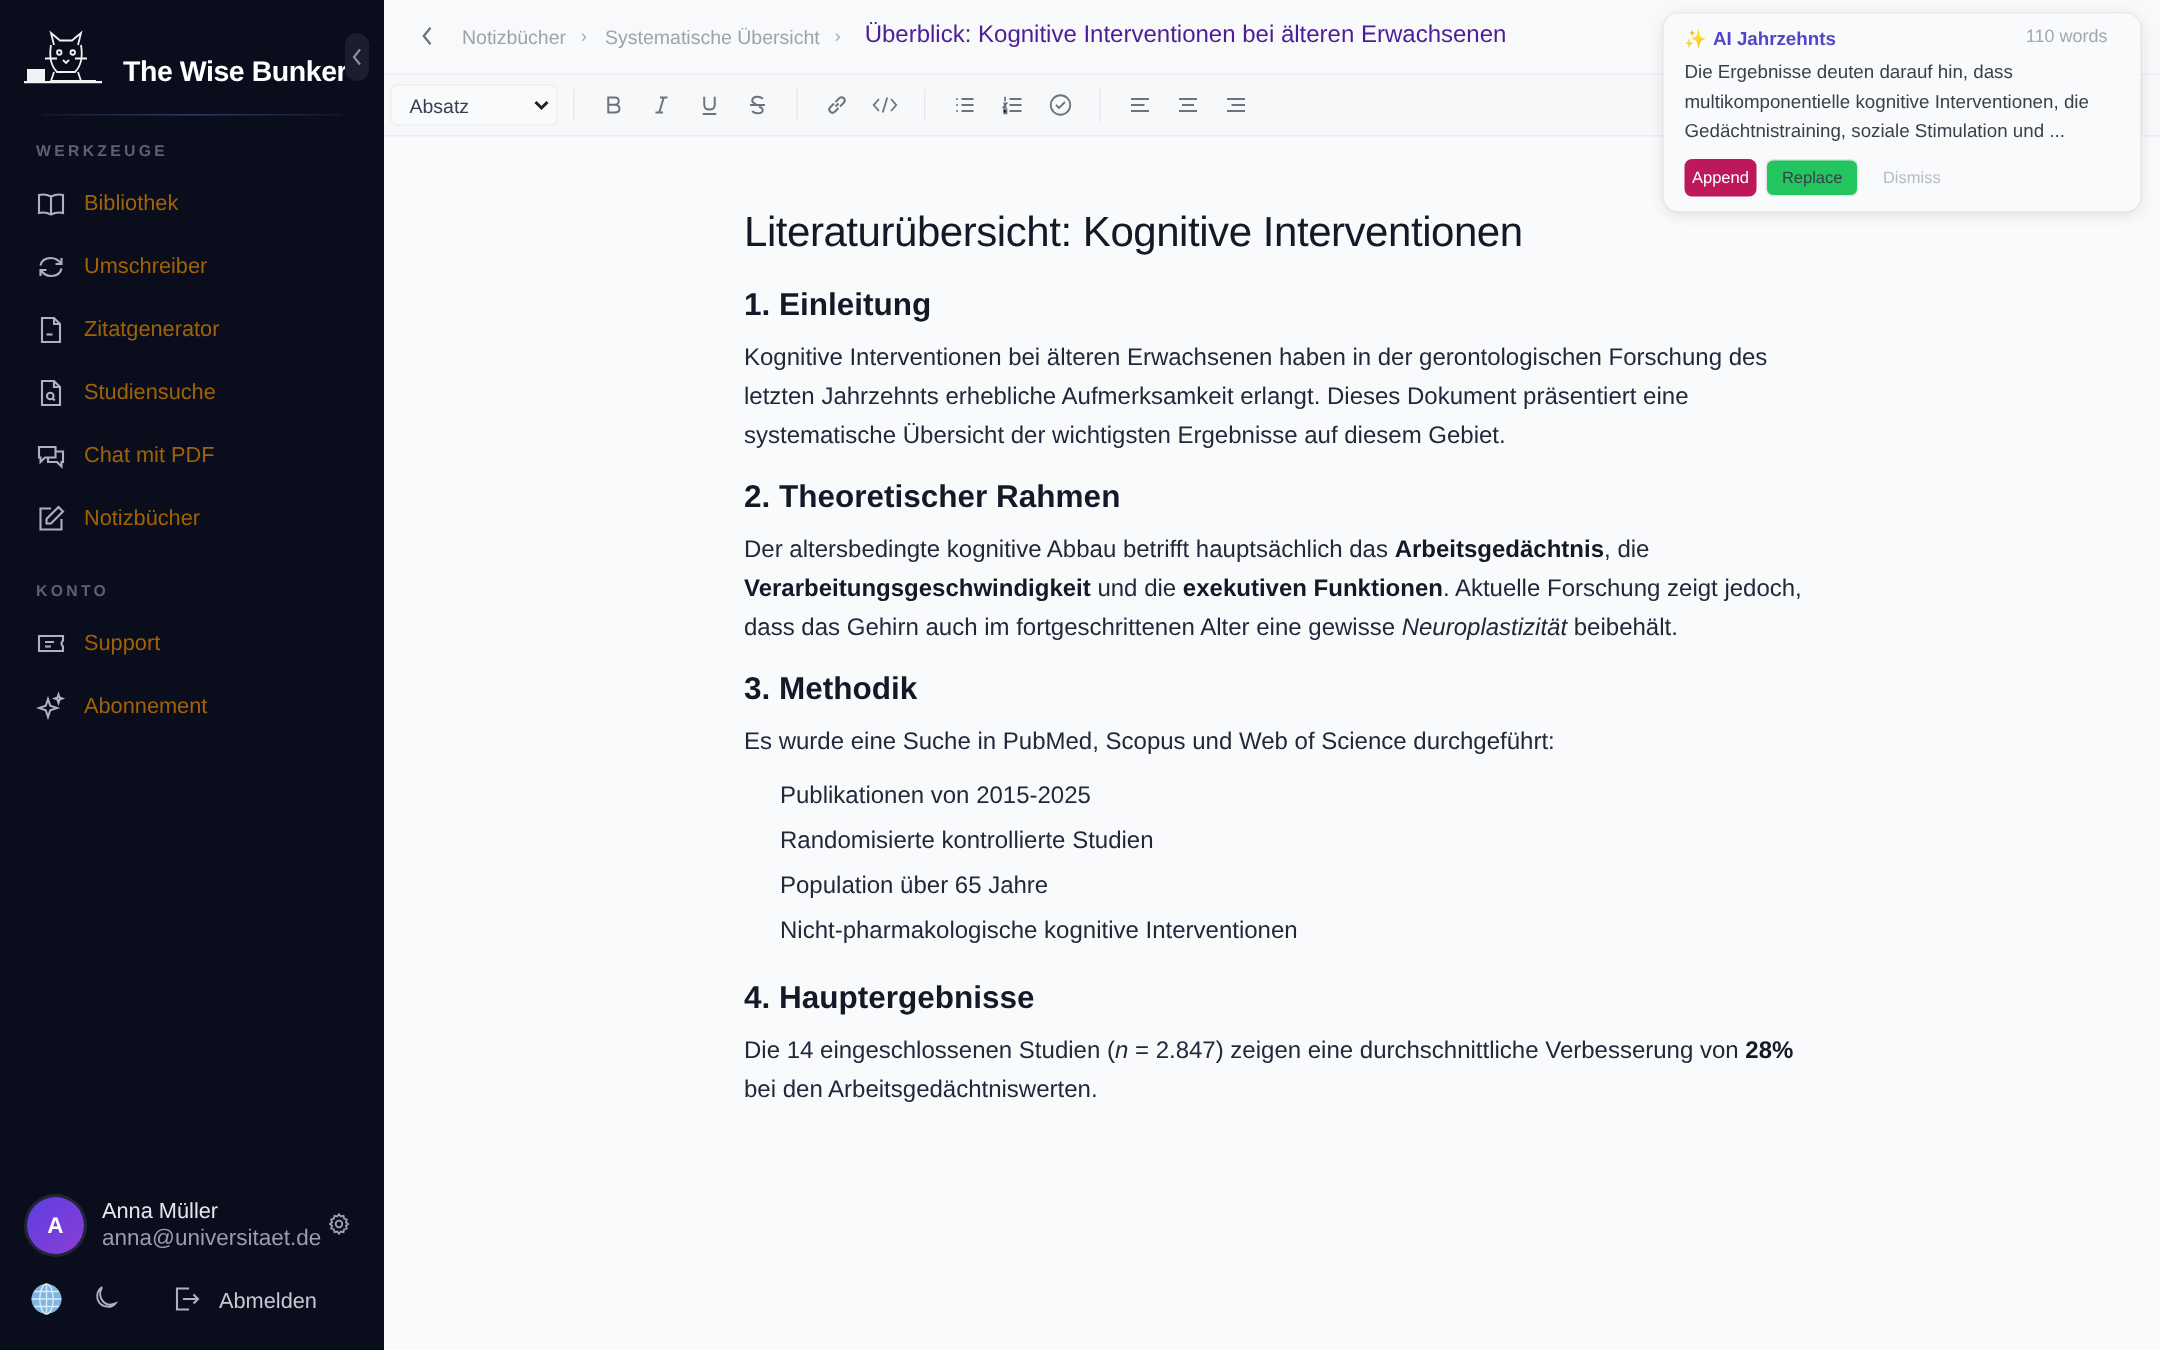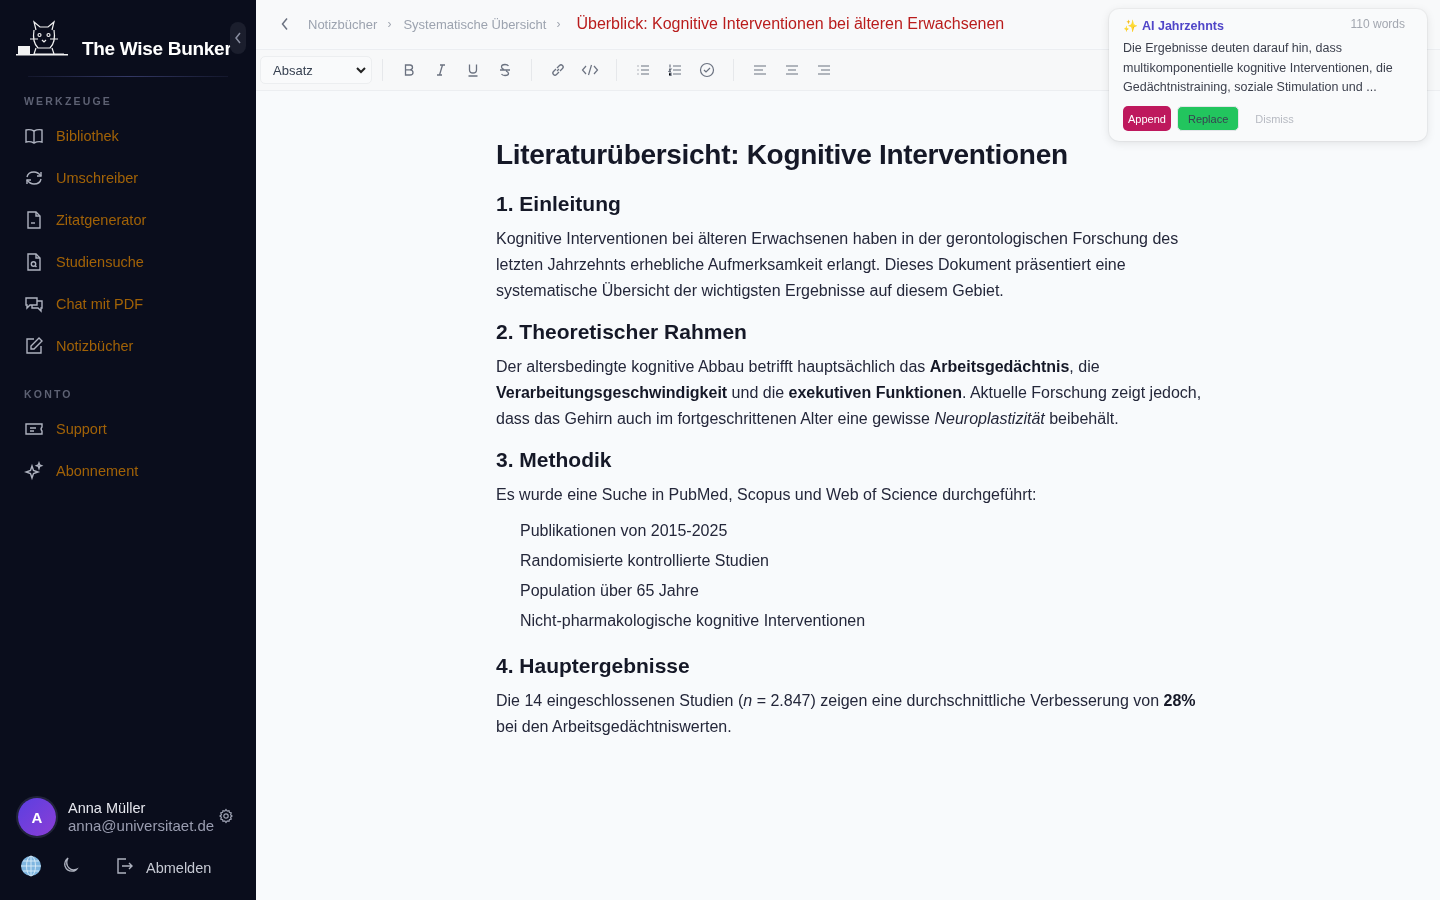--- a/index.html
+++ b/index.html
@@ -26,29 +26,29 @@
   .bottom-row { position: absolute; left: 20px; top: 856px; height: 24px; display: flex; align-items: center; }
   .logout { display: flex; align-items: center; margin-left: 34px; cursor: pointer; }
   .logout .lbl { margin-left: 12px; font-size: 14.5px; color: #c6c9d3; }
 
   
   .main { position: absolute; left: 256px; top: 0; width: 1184px; height: 900px; background: #f8fafc; }
   .topbar { position: absolute; left: 0; top: 0; width: 1184px; height: 48px; display: flex; align-items: center; padding-left: 24px; background: #f8f9fa; }
   .back-btn { width: 16px; display: flex; align-items: center; cursor: pointer; }
   .crumb { font-size: 13px; color: #9ca3af; margin-left: 12px; cursor: pointer; }
   .crumb-sep { font-size: 12px; color: #a1a6b0; margin-left: 10px; }
-  .crumb-current { font-size: 16px; color: #b91c1c; margin-left: 16px; font-weight: 500; }
+  .crumb-current { font-size: 16px; color: #4c1d95; margin-left: 16px; font-weight: 500; }
   .toolbar { position: absolute; left: 0; top: 49px; width: 1184px; height: 42px; background: #f7f8f9; border-top: 1px solid #eceef1; border-bottom: 1px solid #eceef1; display: flex; align-items: center; padding-left: 4px; }
   .block-select { width: 112px; height: 28px; border: 1px solid #eceef0; border-radius: 5px; background: #f9fafb; display: flex; align-items: center; justify-content: space-between; padding: 0 4px 0 12px; font-size: 13px; color: #374151; cursor: pointer; }
   .tb-sep { width: 1px; height: 22px; background: #e6e8eb; margin: 0 10px; }
   .tb-btn { width: 32px; height: 28px; display: flex; align-items: center; justify-content: center; cursor: pointer; color: #6b7280; }
 
   
   .doc { position: absolute; left: 240px; top: 130px; width: 720px; color: #1f2230; }
-  .doc h1 { font-size: 28px; font-weight: 700; color: #151827; letter-spacing: -0.3px; line-height: 50px; margin-bottom: 0; }
+  .doc h1 { font-size: 28px; font-weight: 400; color: #151827; letter-spacing: -0.3px; line-height: 50px; margin-bottom: 0; }
   .doc h2 { font-size: 21px; font-weight: 700; color: #151827; line-height: 28px; margin-top: 10px; margin-bottom: 8px; }
   .doc p { font-size: 16px; line-height: 26px; color: #24273a; margin-bottom: 14px; }
   .doc ul { list-style: none; margin-left: 24px; margin-bottom: 16px; margin-top: -2px; }
   .doc li { font-size: 16px; line-height: 30px; color: #24273a; }
   .doc b { font-weight: 700; color: #151827; }
 
   
   .ai-card { position: absolute; left: 1109px; top: 9px; width: 318px; height: 132px; background: #f9fafb; border-radius: 10px; box-shadow: 0 2px 10px rgba(0,0,0,0.10), 0 0 0 1px rgba(0,0,0,0.03); }
   .ai-head { position: absolute; left: 14px; top: 10px; display: flex; align-items: center; }
   .ai-title { font-size: 12.5px; font-weight: 700; color: #5046c8; margin-left: 4px; }

